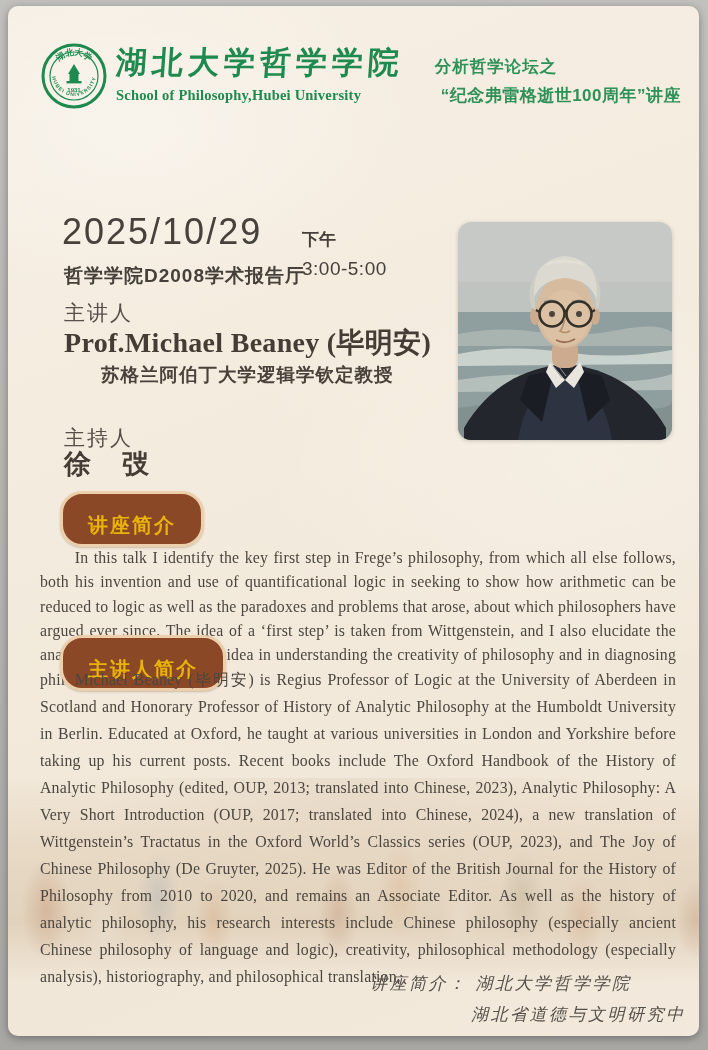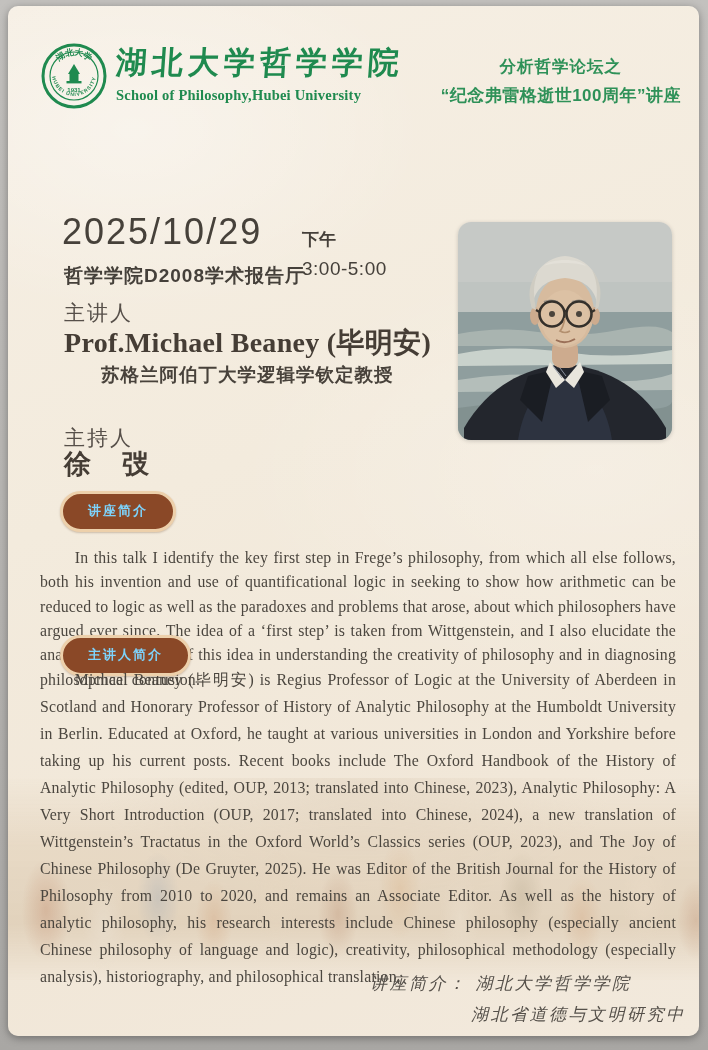--- a/index.html
+++ b/index.html
@@ -14,24 +14,24 @@
           box-shadow:0 2px 8px rgba(0,0,0,.35);overflow:hidden;}
 
   
   .logo{position:absolute;left:32px;top:36px;width:68px;height:68px;}
   .school-block{position:absolute;left:108px;top:36px;}
   .school-cn{font-family:"DejaVu Serif","Liberation Serif",serif;font-weight:700;
              color:#1f8a4f;font-size:31px;letter-spacing:5px;transform:skewX(-4deg);
              white-space:nowrap;}
   .school-en{font-family:"Liberation Serif","DejaVu Serif",serif;font-weight:700;
              color:#1f8a4f;font-size:14.5px;margin-top:3px;letter-spacing:.2px;}
-  .forum{position:absolute;right:18px;top:46px;text-align:center;color:#2e9158;
+  .forum{position:absolute;right:18px;top:46px;text-align:left;color:#2e9158;
          font-weight:700;line-height:29px;}
   .forum-l1{font-size:16.5px;letter-spacing:1px;}
-  .forum-l2{font-size:17px;letter-spacing:.5px;}
+  .forum-l2{font-size:17px;letter-spacing:.5px;margin-left:6px;}
 
   
   .main-title{position:absolute;left:0;right:0;top:120px;text-align:center;
               font-family:"Liberation Serif","DejaVu Serif",serif;font-weight:700;
               font-size:56px;color:#4a392b;letter-spacing:1px;}
 
   
   .date{position:absolute;left:54px;top:205px;font-size:36px;color:#46413a;
         letter-spacing:2px;font-weight:400;}
   .period{position:absolute;left:294px;top:222px;font-size:17px;font-weight:700;color:#45403a;}
@@ -46,22 +46,22 @@
   .spk-aff1{position:absolute;left:56px;top:356px;font-size:18.5px;font-weight:700;color:#48423b;letter-spacing:1px;margin-left:37px;}
   .spk-aff2{position:absolute;left:56px;top:384px;font-size:18.5px;font-weight:700;color:#48423b;letter-spacing:1px;}
   .mod-label{position:absolute;left:56px;top:418px;font-size:21px;color:#57504a;letter-spacing:2px;}
   .mod-name{position:absolute;left:56px;top:440px;font-size:27px;font-weight:700;color:#453d35;letter-spacing:2px;}
 
   
   .photo{position:absolute;left:450px;top:216px;width:214px;height:218px;border-radius:13px;
          overflow:hidden;box-shadow:0 1px 4px rgba(0,0,0,.18);}
 
   
-  .badge{position:absolute;height:27px;padding:3px 25px 5px 25px;border-radius:22px;
-         background:#8a4827;border:3px solid #edd0ab;color:#7dd3fc;font-size:13px;
+  .badge{position:absolute;height:27px;padding:18px 25px 5px 25px;border-radius:22px;
+         background:#8a4827;border:3px solid #edd0ab;color:#eab308;font-size:20px;
          font-weight:700;letter-spacing:2px;line-height:27px;box-shadow:0 1px 2px rgba(90,50,20,.25);}
   .badge-abstract{left:52px;top:485px;}
   .badge-bio{left:52px;top:629px;}
 
   
   .para{position:absolute;left:32px;width:636px;font-family:"Liberation Serif","DejaVu Serif",serif;
         font-size:15.8px;color:#4b463f;text-align:justify;text-indent:2.2em;letter-spacing:.2px;}
   .para-abstract{top:524px;line-height:24.4px;}
   .para-bio{top:644px;line-height:27px;}
 

